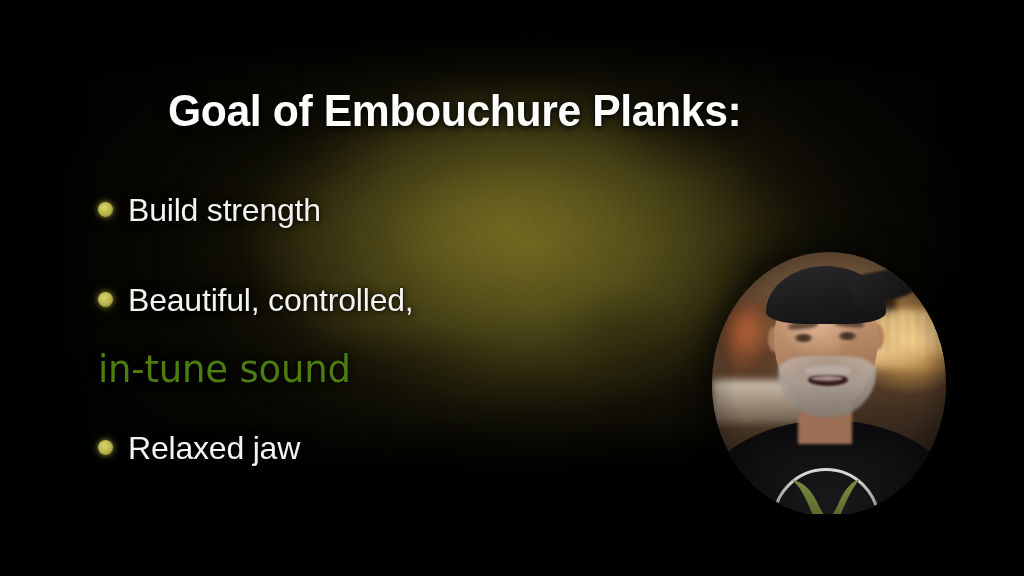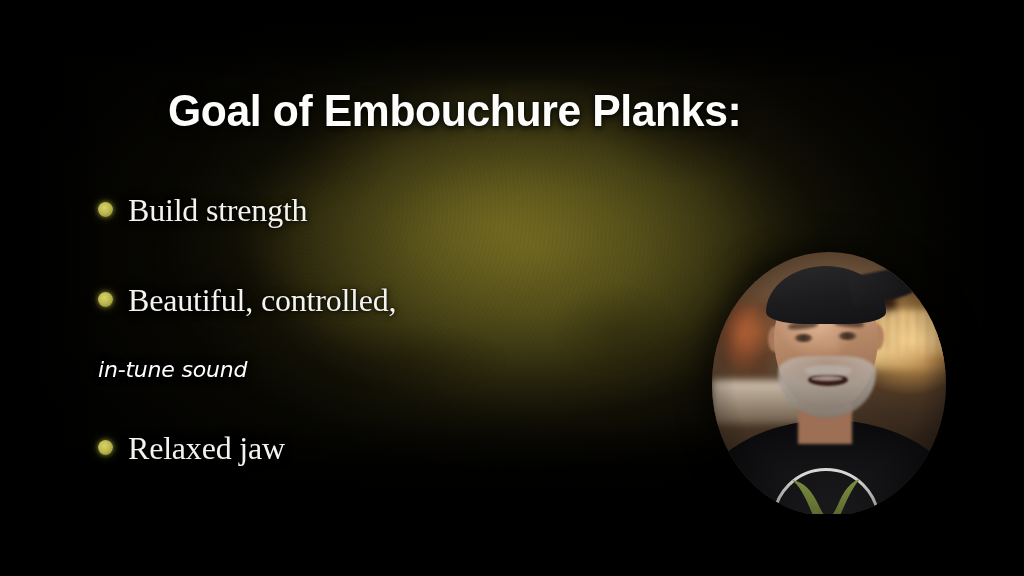--- a/index.html
+++ b/index.html
@@ -138,48 +138,47 @@
     border-radius: 50%;
     background: radial-gradient(circle at 42% 38%, #d6d46a 0%, #bdb94f 46%, #9a9638 78%, #6e6a26 100%);
     margin-top: 14px;
     margin-right: 15px;
     flex: 0 0 auto;
     box-shadow:
       0 0 5px rgba(190,186,80,0.70),
       0 0 12px rgba(160,156,60,0.35);
   }
   .bullet-text {
-    font-family: Liberation Serif, serif;
+    font-family: Liberation Sans, sans-serif;
     font-weight: 400;
     font-size: 32px;
     line-height: 44px;
     color: #f4f3ef;
     white-space: nowrap;
     letter-spacing: -0.2px;
     text-shadow:
       0 0 2px rgba(0,0,0,0.75),
       0 1px 5px rgba(0,0,0,0.70),
       0 0 12px rgba(0,0,0,0.45);
   }
   .cont-line {
     position: absolute;
     left: 0;
     top: 160px;
     font-family: "DejaVu Sans", "Liberation Sans", sans-serif;
     font-weight: 400;
-    font-size: 22px;
+    font-size: 37px;
     line-height: 44px;
-    color: #ffffff;
+    color: #4d7c0f;
     white-space: nowrap;
     letter-spacing: -0.2px;
     text-shadow:
       0 0 2px rgba(0,0,0,0.75),
       0 1px 5px rgba(0,0,0,0.70),
       0 0 12px rgba(0,0,0,0.45);
-    font-style: italic;
   }
 
   
   .webcam {
     position: absolute;
     left: 712px;
     top: 252px;
     width: 234px;
     height: 264px;
     border-radius: 50%;

